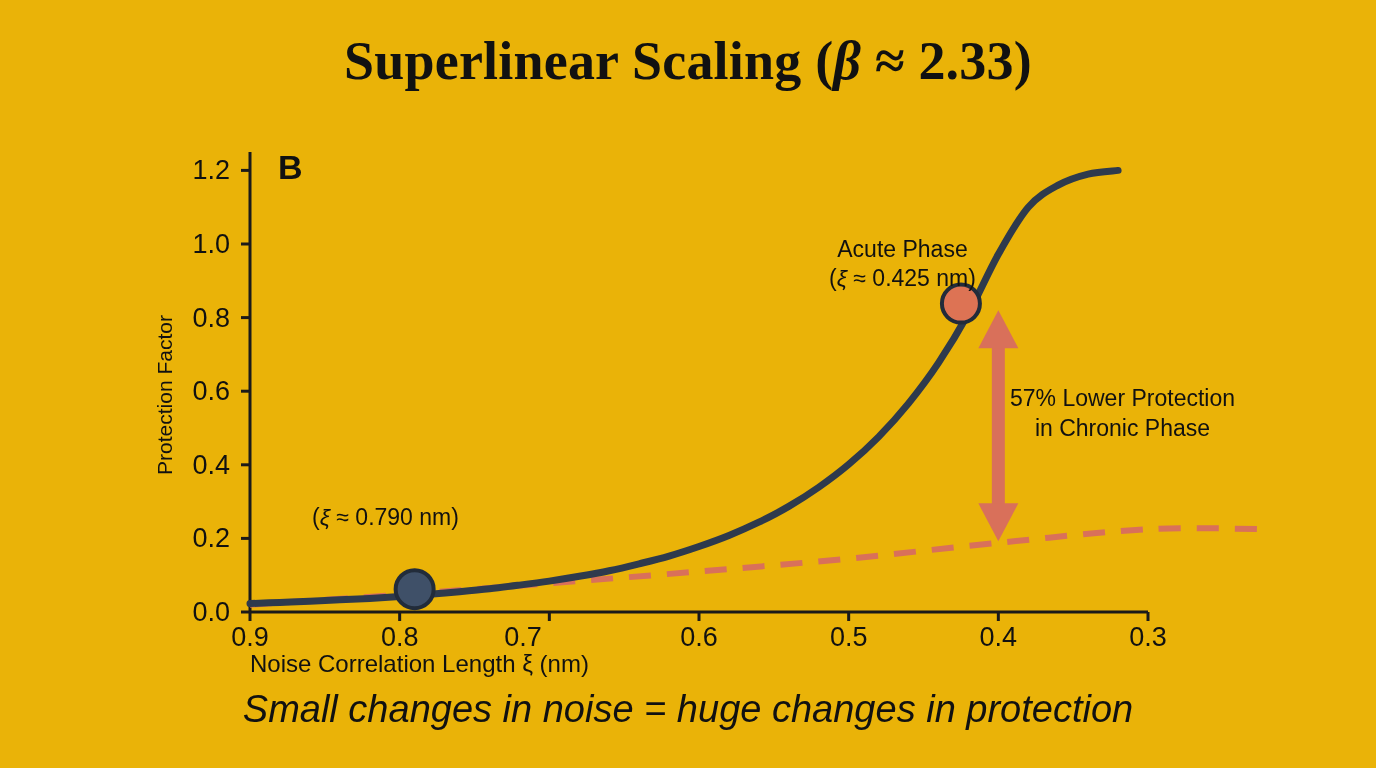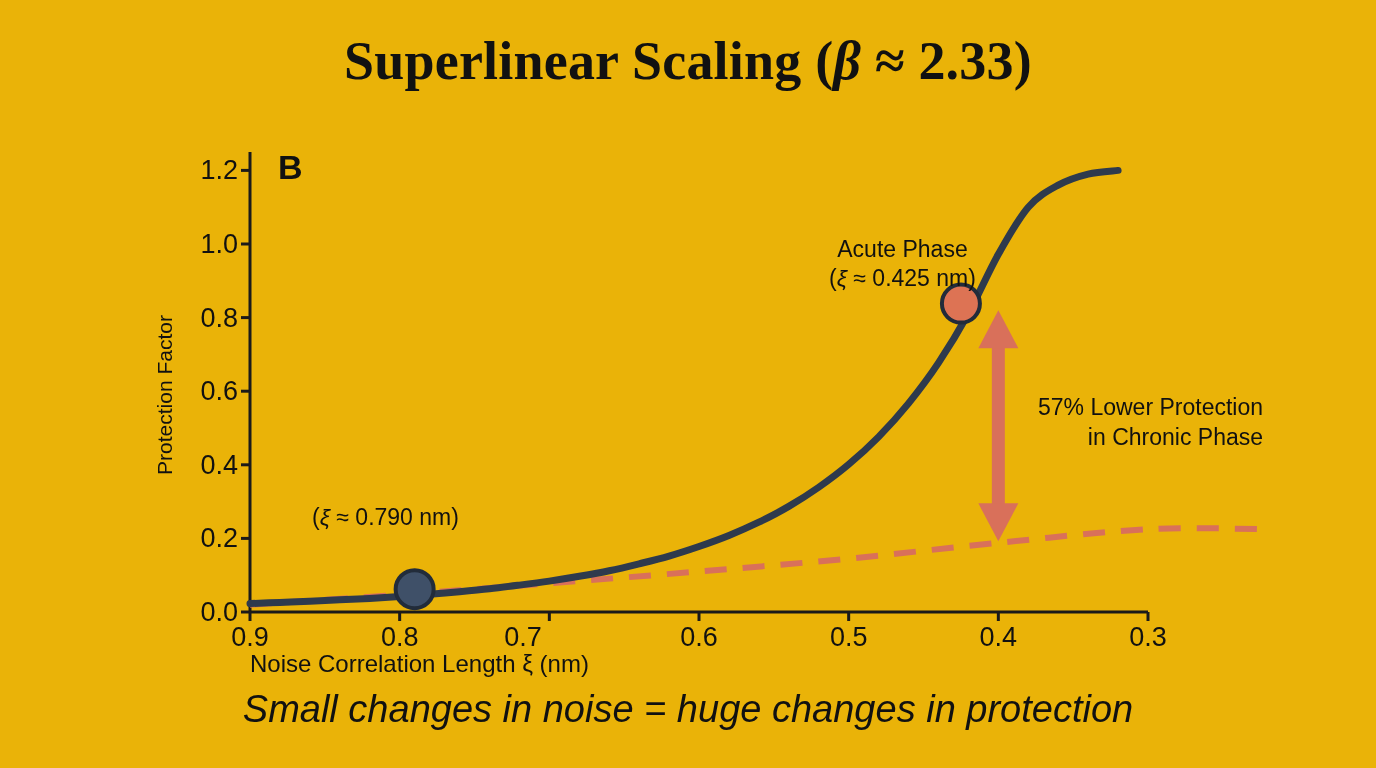--- a/index.html
+++ b/index.html
@@ -41,21 +41,21 @@
   }
   #plot-area {
     position: absolute;
     left: 0;
     top: 0;
     width: 1376px;
     height: 768px;
   }
   .axis-tick-label-y {
     position: absolute;
-    right: 0;
+    right: 8px;
     transform: translateY(-50%);
     font-size: 27px;
     color: #111111;
     text-align: right;
     white-space: nowrap;
   }
   .y-tick-wrap {
     position: absolute;
     left: 160px;
     width: 78px;
@@ -109,24 +109,23 @@
     top: 503px;
     text-align: center;
   }
   #annot-acute {
     left: 829px;
     top: 235px;
     text-align: center;
   }
   #annot-delta {
     left: 1010px;
-    top: 393px;
-    text-align: right;
+    top: 384px;
+    text-align: center;
     line-height: 1.3;
-    margin-left: 28px;
   }
   .annot .sym { font-style: italic; }
 </style>
 </head>
 <body>
 
 <div id="page">
 
   <div id="chart-title"><span>Superlinear Scaling (</span><span class="beta-sym">β</span><span> ≈ 2.33)</span></div>
 

